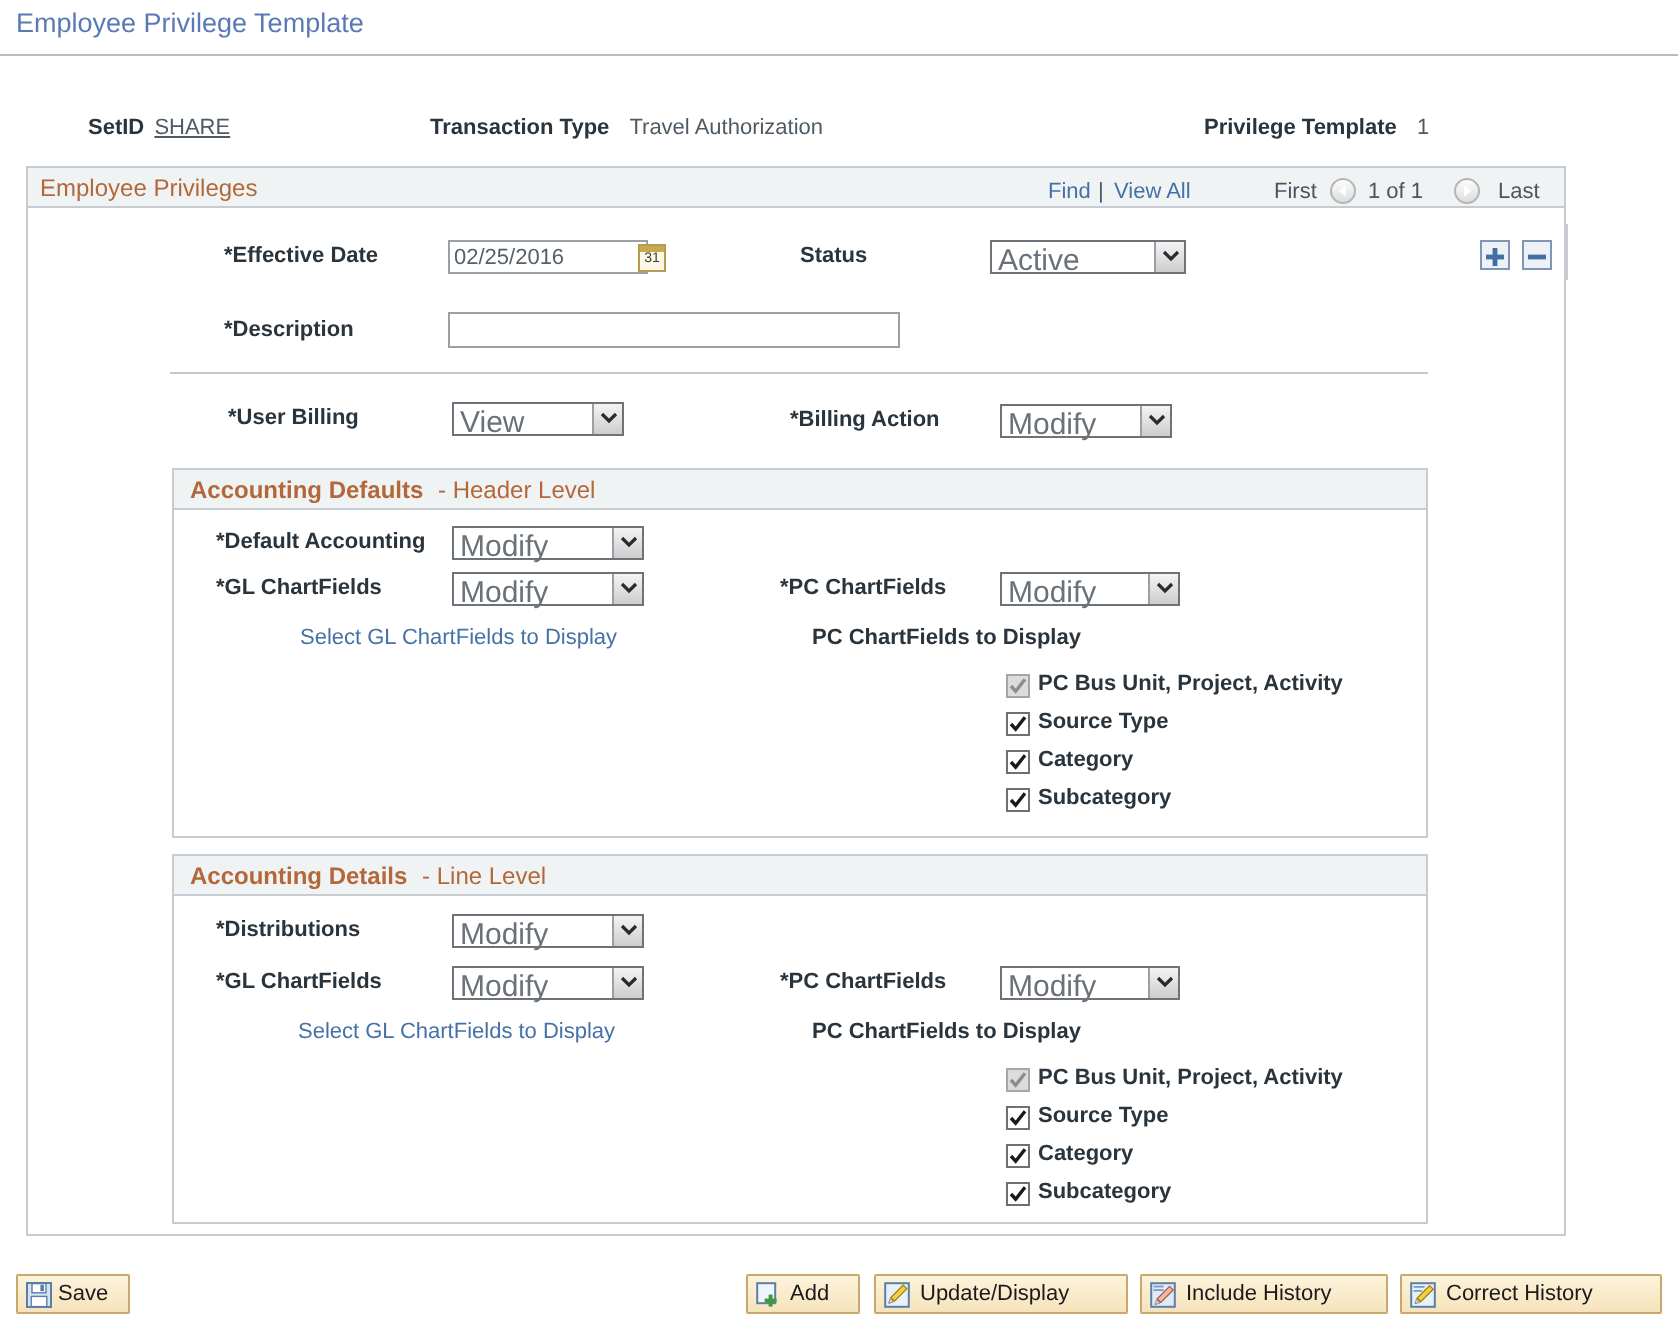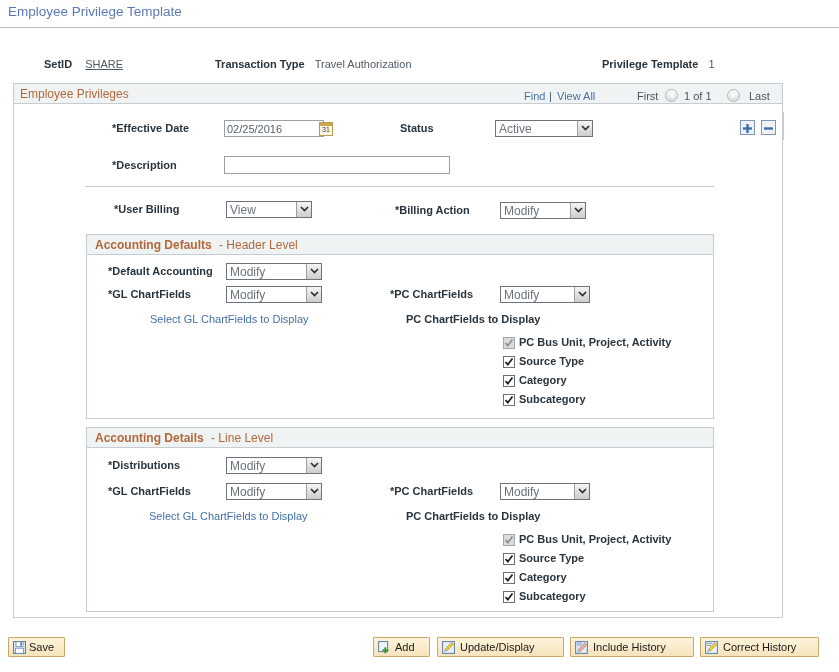--- a/index.html
+++ b/index.html
@@ -131,21 +131,21 @@
     position: absolute;
     border: 1px solid #6d7378;
     background: #ffffff;
     box-sizing: border-box;
     height: 17px;
     cursor: pointer;
   }
   .selectbox .sel-text {
     position: absolute;
     left: 3px; top: 1px;
-    font-size: 12px;
+    font-size: 15px;
     color: #6a7279;
     white-space: nowrap;
   }
   .selectbox .sel-btn {
     position: absolute;
     right: 0; top: 0;
     width: 15px; height: 15px;
     background: linear-gradient(#f4f4f4, #cdcdcd);
     border-left: 1px solid #9aa0a6;
     box-sizing: border-box;
@@ -300,21 +300,21 @@
 </style>
 </head>
 <body>
 
 <div id="page-title-bar">
   <div id="page-title">Employee Privilege Template</div>
 </div>
 
 <div class="keyfield" style="left:44px; top:58px;">
   <span class="keylabel">SetID</span>
-  <span class="keyvalue" style="margin-left:10px;text-decoration:underline;">SHARE</span>
+  <span class="keyvalue" style="margin-left:2px;text-decoration:underline;">SHARE</span>
 </div>
 <div class="keyfield" style="left:215px; top:58px;">
   <span class="keylabel">Transaction Type</span>
   <span class="keyvalue" style="margin-left:7px;">Travel Authorization</span>
 </div>
 <div class="keyfield" style="left:602px; top:58px;">
   <span class="keylabel">Privilege Template</span>
   <span class="keyvalue" style="margin-left:7px;">1</span>
 </div>
 
@@ -585,21 +585,21 @@
       <rect x="0.6" y="0.6" width="11.8" height="11.8" fill="#dfeaf6" stroke="#5a7fa8"></rect>
       <rect x="1.8" y="1.8" width="5" height="0.9" fill="#7a9cc0"></rect>
       <rect x="1.8" y="3.6" width="5" height="0.9" fill="#7a9cc0"></rect>
       <polygon points="9.8,2.2 11.6,4.0 5.4,10.2 3.6,8.4" fill="#f0b9a4" stroke="#a0584a" stroke-width="0.6"></polygon>
       <polygon points="3.3,8.8 5.0,10.5 2.5,11.3" fill="#d9d9d9" stroke="#8a8a8a" stroke-width="0.5"></polygon>
     </svg>
   </span>
   <span class="tb-label" style="left:22px;">Include History</span>
 </div>
 
-<div class="tbbtn" style="left:700px; top:637px; width:119px;">
+<div class="tbbtn" style="left:700px; top:637px; width:131px;">
   <span class="tb-icon">
     <svg width="13" height="13" viewBox="0 0 13 13">
       <rect x="0.6" y="0.6" width="11.8" height="11.8" fill="#e9f0f8" stroke="#5a7fa8"></rect>
       <rect x="1.8" y="2.0" width="5.5" height="0.9" fill="#7a9cc0"></rect>
       <rect x="1.8" y="4.0" width="4.2" height="0.9" fill="#7a9cc0"></rect>
       <polygon points="9.8,1.8 11.6,3.6 5.4,9.8 3.6,8.0" fill="#f2d23c" stroke="#9a7b10" stroke-width="0.6"></polygon>
       <polygon points="3.3,8.4 5.0,10.1 2.5,10.9" fill="#d9d9d9" stroke="#8a8a8a" stroke-width="0.5"></polygon>
     </svg>
   </span>
   <span class="tb-label" style="left:22px;">Correct History</span>

